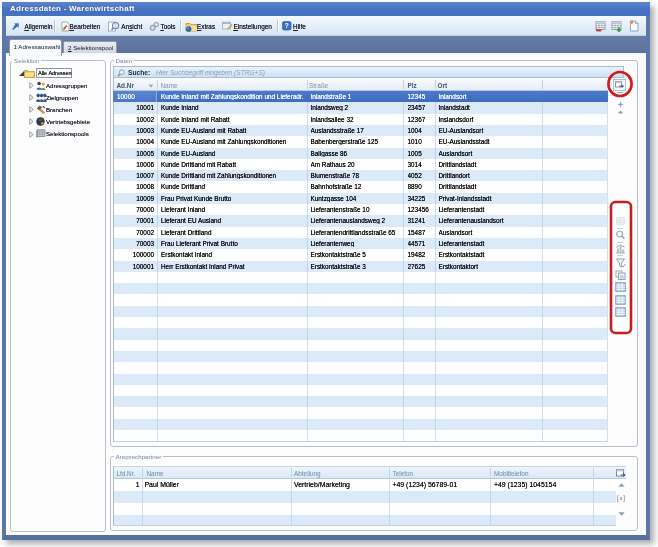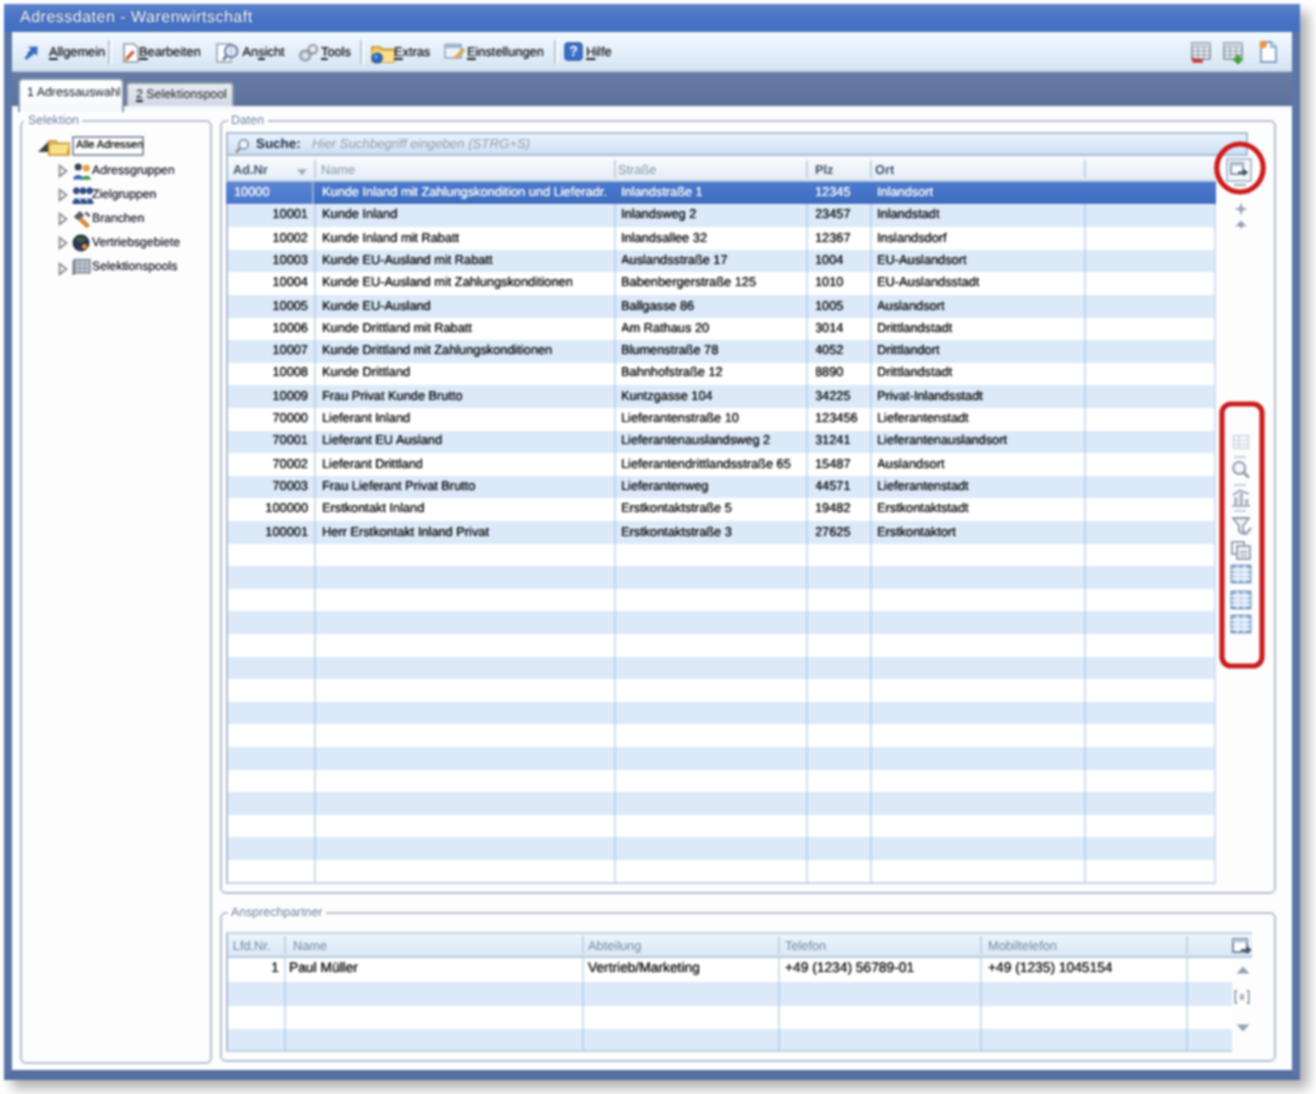--- a/index.html
+++ b/index.html
@@ -7,21 +7,21 @@
 .ab{position:absolute;}
 .txt{position:absolute;white-space:nowrap;}
 .cell{position:absolute;white-space:nowrap;overflow:hidden;}
 svg{display:block;}
 #root{position:absolute;left:0;top:0;width:658px;height:547px;filter:blur(0.45px);}
 </style></head><body>
 <div id="root">
 
 <div class="ab" style="left:2px;top:2px;width:648px;height:538px;background:#fff;border-left:4px solid #5b77a7;border-right:6px solid #5b77a7;border-bottom:5px solid #54709f;box-shadow:4px 4px 6px rgba(90,90,95,.5);"></div>
 <div class="ab" style="left:2px;top:2px;width:648px;height:14px;background:linear-gradient(#5d84cc,#4973c5 45%,#4470c2);"></div>
-<div class="txt" style="left:10px;top:3.5px;font-size:8px;line-height:9px;font-weight:normal;color:#fff;text-shadow:0 0 1px rgba(20,40,90,.6);letter-spacing:.25px;">Adressdaten - Warenwirtschaft</div>
+<div class="txt" style="left:10px;top:3.5px;font-size:8px;line-height:9px;font-weight:bold;color:#fff;text-shadow:0 0 1px rgba(20,40,90,.6);letter-spacing:.25px;">Adressdaten - Warenwirtschaft</div>
 <div class="ab" style="left:6px;top:16px;width:640px;height:20px;background:linear-gradient(#f3f9fe,#ddeaf7 75%,#d5e4f3);border-bottom:1px solid #c0d0e2;"></div>
 <div class="ab" style="left:11.5px;top:23px;width:7px;height:7px;">
       <svg width="7" height="7" viewBox="0 0 7 7">
         <path d="M2 0.4 L6.8 0.2 L6.6 5 L5.2 3.6 L3.2 5.6 L1.4 3.8 L3.4 1.8 Z" fill="#3a6cc4"></path>
         <path d="M0.8 6.4 L2.6 4.6" stroke="#3a6cc4" stroke-width="1.6"></path>
       </svg>
     </div>
 <div class="txt" style="left:24.5px;top:22.8px;font-size:6.4px;line-height:8px;color:#1c1c1c;text-shadow:0 0 .45px #30384a;"><span style="text-decoration:underline;">A</span>llgemein</div>
 <div class="ab" style="left:53.5px;top:20px;width:1px;height:12px;background:#b9c4d2;"></div>
 <div class="ab" style="left:54.5px;top:20px;width:1px;height:12px;background:#fdfefe;"></div>

